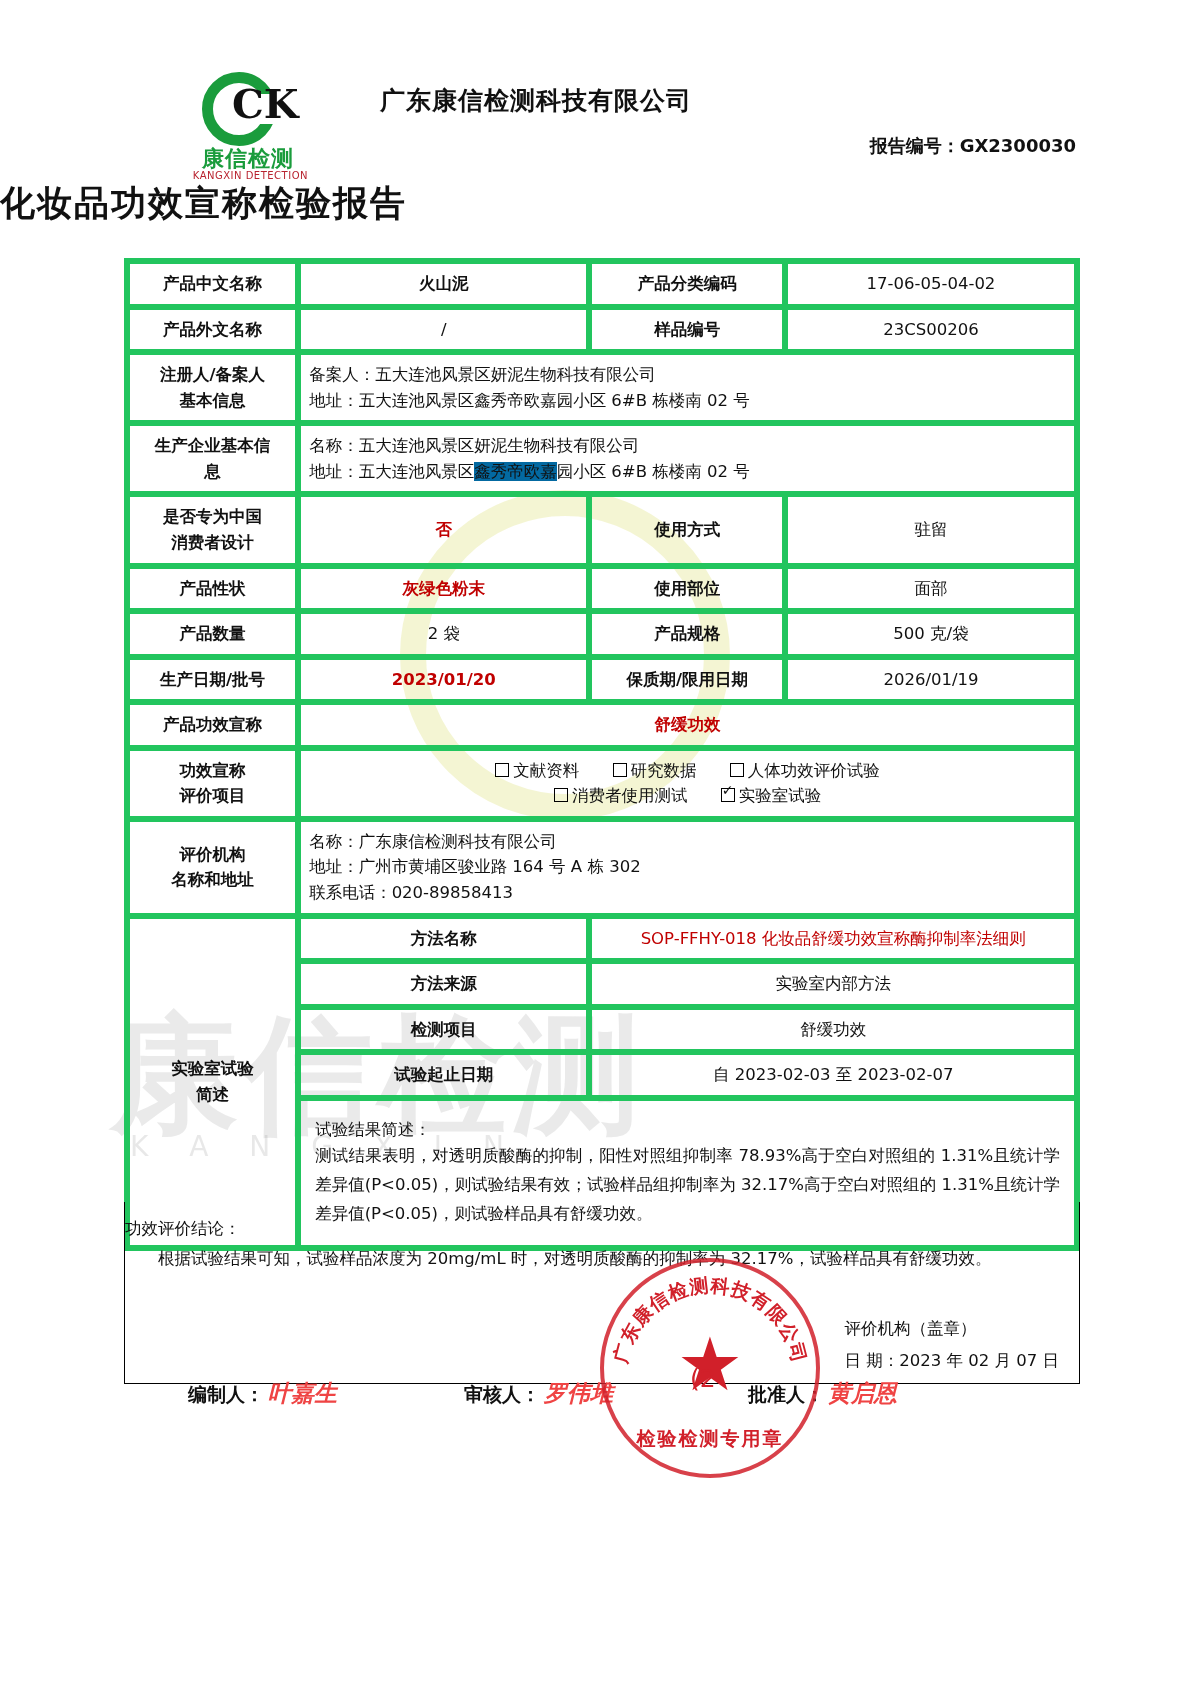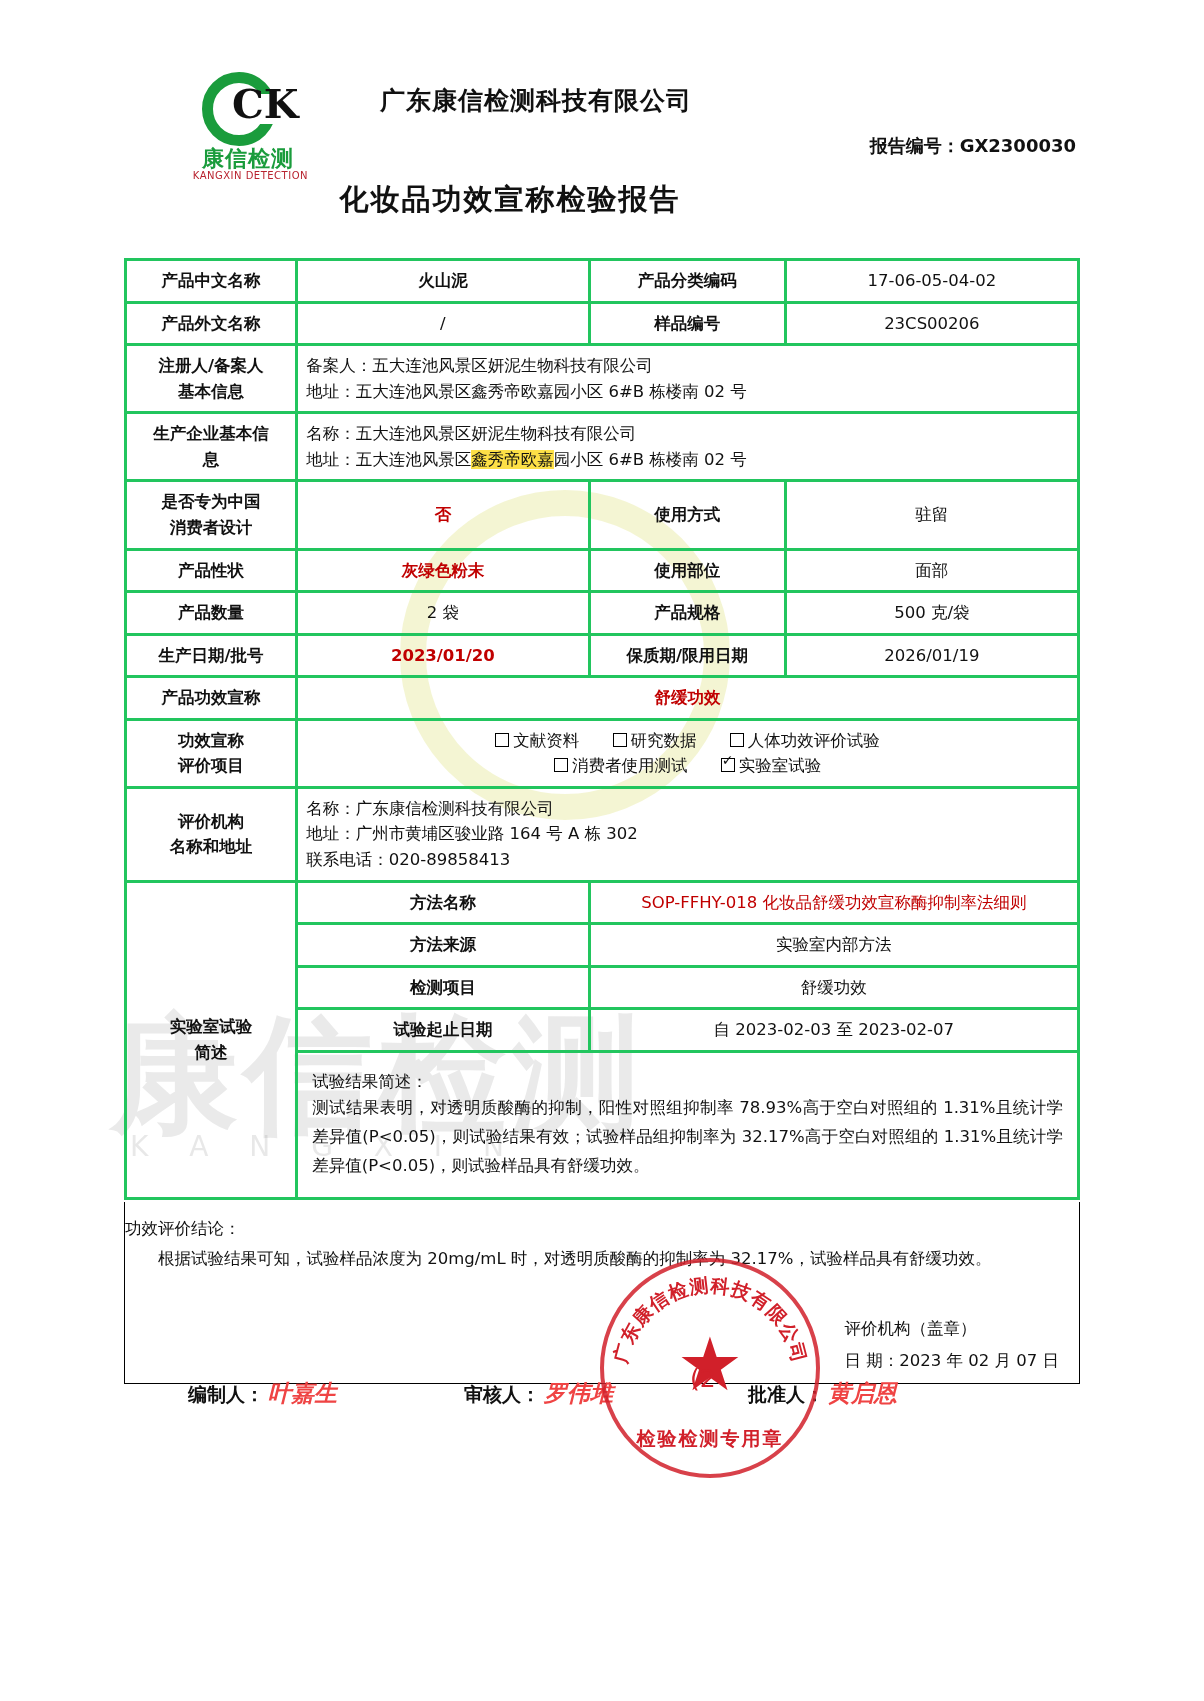--- a/index.html
+++ b/index.html
@@ -129,53 +129,53 @@
     top: 134px;
     font-size: 18px;
     font-weight: bold;
     z-index: 3;
   }
   .doc-title {
     position: absolute;
     left: 0;
     top: 180px;
     width: 1020px;
-    text-align: center;
-    font-size: 29px;
+    text-align: left;
+    font-size: 35px;
     font-weight: bold;
     letter-spacing: 2px;
     z-index: 3;
   }
 
   
   table.main {
     position: absolute;
     left: 124px;
     top: 258px;
     width: 956px;
     border-collapse: collapse;
     z-index: 2;
     background: transparent;
   }
   table.main td {
-    border: 3px solid #22c55e;
+    border: 6px solid #22c55e;
     font-size: 16.5px;
     padding: 7px 8px;
     vertical-align: middle;
     line-height: 1.55;
   }
   .lbl {
     text-align: center;
     font-weight: bold;
     width: 168px;
   }
   .ctr { text-align: center; }
   .lft { text-align: left; }
   .bold { font-weight: bold; }
-  .hl { background: #fde047; }
+  .hl { background: #0369a1; }
   .red { color: #c00000; }
 
   .two-line { line-height: 1.6; }
 
   .checkline {
     text-align: center;
     line-height: 1.9;
   }
   .chk { margin: 16px 14px; white-space: nowrap; }
   .box {

